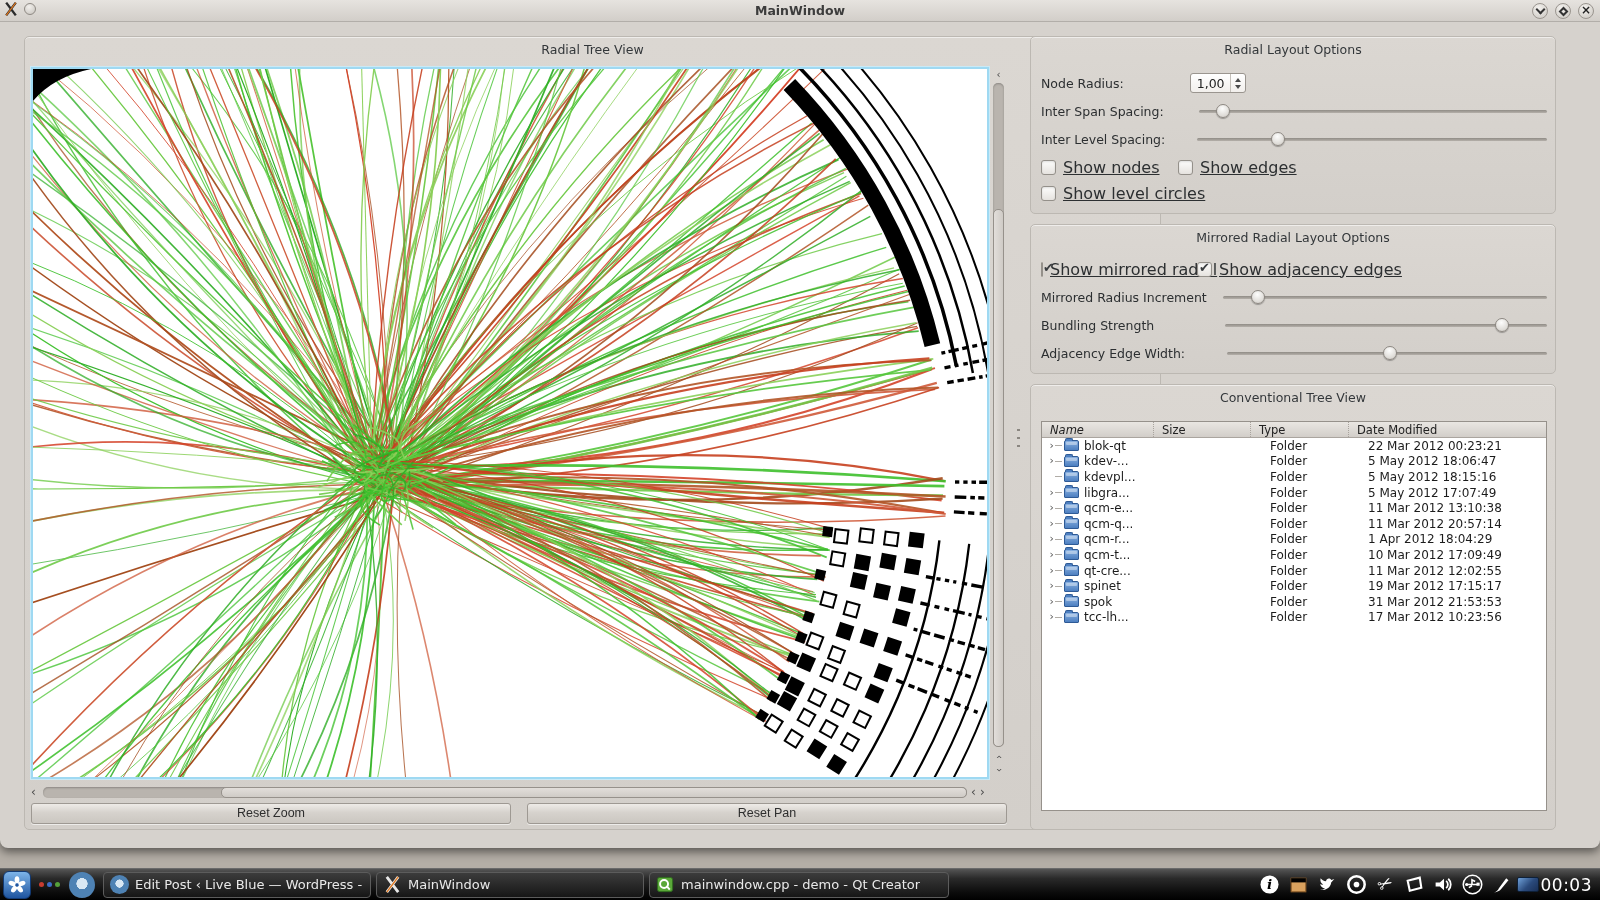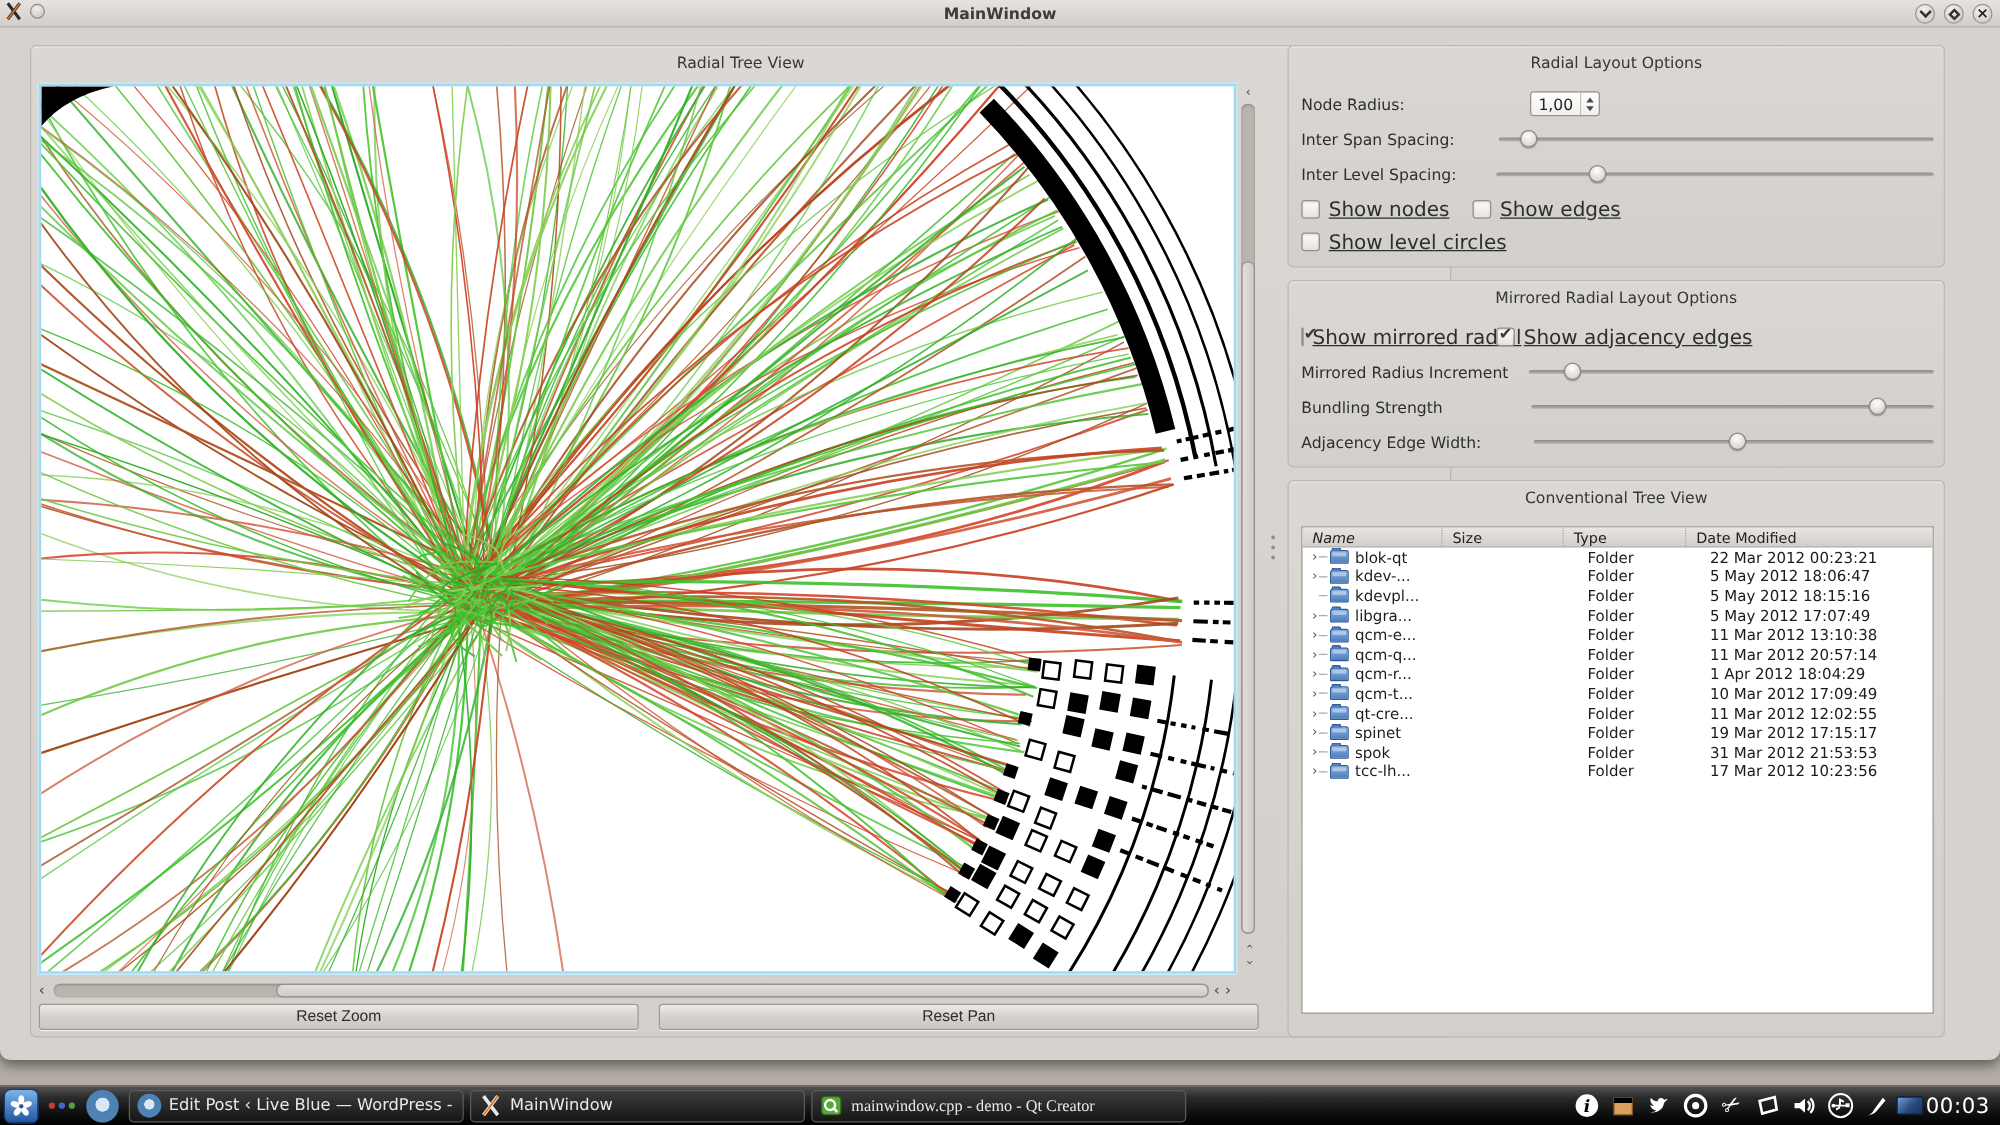--- a/index.html
+++ b/index.html
@@ -109,21 +109,21 @@
     background:linear-gradient(#7db4e8,#1f55a0); border:1px solid #123a74;
     display:flex; align-items:center; justify-content:center; }
   .pager { display:flex; gap:3px; margin:0 9px 0 8px; }
   .pager span { width:5px; height:5px; border-radius:50%; }
   .chromium-launch { width:26px; height:26px; border-radius:50%; margin-right:8px;
     background:radial-gradient(circle at 50% 45%,#d9e8f4 0 28%,#4e82b4 30% 72%,#7ca3c6 74%); }
   .task-list { display:flex; gap:5px; height:26px; }
   .task-btn { width:268px; height:26px; border:1px solid #5c5c5c; border-radius:4px;
     background:linear-gradient(#3c3c3c,#161616); display:flex; align-items:center; gap:6px;
     padding:0 6px; overflow:hidden; }
-  .task-btn:last-child { width:300px;font-family:Liberation Serif, serif; }
+  .task-btn:last-child { width:300px; }
   .task-label { color:#e9e9e9; font-size:13px; white-space:nowrap; overflow:hidden; }
   .task-ico { width:19px; height:19px; flex:0 0 19px; display:flex; }
   .tray { margin-left:auto; display:flex; align-items:center; gap:6px; }
   .tray-ico { width:23px; height:23px; display:flex; align-items:center; justify-content:center; }
   .tray-ico svg { width:21px; height:21px; }
   .clock { color:#fff; font-size:17px; margin:0 8px 0 2px; letter-spacing:.5px; }
   .ico-monitor { width:22px; height:15px; border-radius:2px;
     background:linear-gradient(135deg,#6fa0d8 0%,#2a4a7c 55%,#1a3058); border:1px solid #0e2038; }
 </style>
 </head>
@@ -719,21 +719,21 @@
   </div>
 
   <div class="splitter">
       <span class="dots"></span>
     </div>
 
   <div class="groupbox" id="radial-group">
     <div class="group-title">Radial Layout Options</div>
     <div class="opt-row" style="top:36px;">
       <span class="opt-label">Node Radius:</span>
-      <div class="spinbox" style="margin-left:100px;">
+      <div class="spinbox" style="margin-left:66px;">
         <span class="spin-val">1,00</span>
         <span class="spin-arrows">
             <span class="tri-up"></span>
             <span class="tri-dn"></span>
           </span>
       </div>
     </div>
     <div class="opt-row" style="top:64px;text-align:center;">
       <span class="opt-label">Inter Span Spacing:</span>
       <div class="slider" style="margin-left:35px;">

